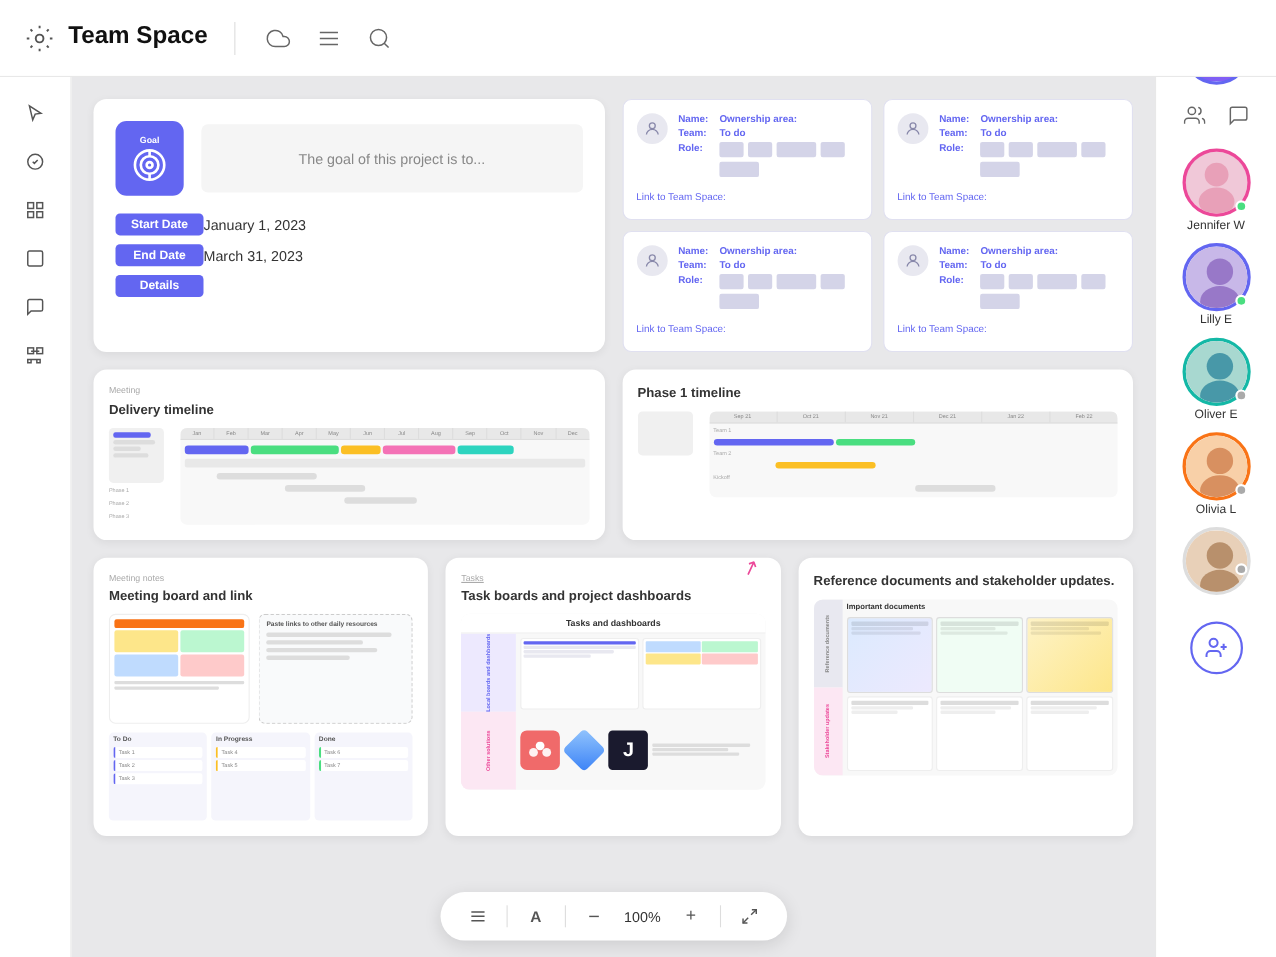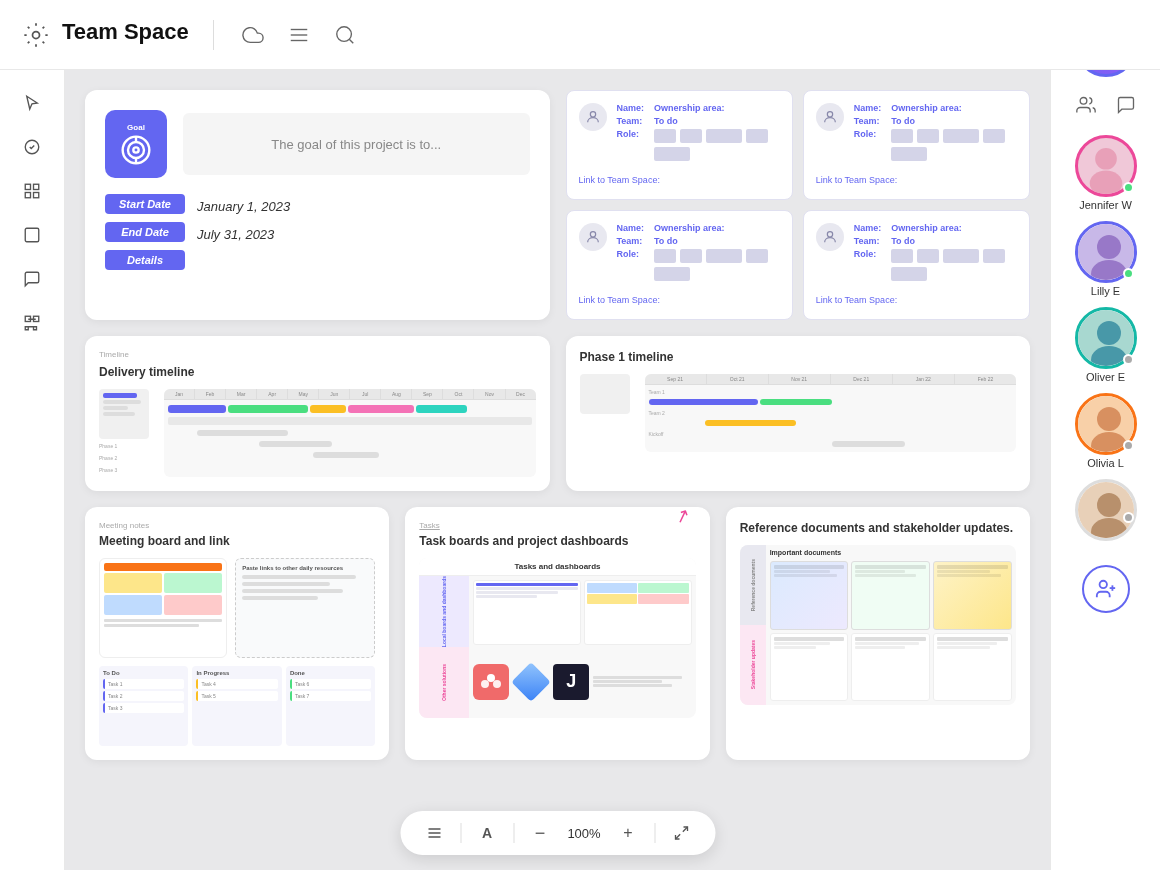--- a/index.html
+++ b/index.html
@@ -186,24 +186,22 @@
       gap: 16px;
       margin-bottom: 16px;
     }
 
     .goal-dates {
       margin-bottom: 16px;
     }
 
     .date-row {
       display: flex;
-      align-items: flex-end;
-      gap: 12px;
+      align-items: center;
       margin-bottom: 8px;
-      font-style: italic;
     }
 
     .date-badge {
       padding: 4px 10px;
       border-radius: 4px;
       font-size: 11px;
       font-weight: 600;
       color: #fff;
       min-width: 80px;
       text-align: center;
@@ -625,21 +623,21 @@
           </div>
         </div>
 
         <div class="goal-dates">
           <div class="date-row">
             <span class="date-badge start-badge">Start Date</span>
             <span class="date-value">January 1, 2023</span>
           </div>
           <div class="date-row">
             <span class="date-badge end-badge">End Date</span>
-            <span class="date-value">July 31, 2023</span>
+            <span class="date-value">March 31, 2023</span>
           </div>
           <div class="date-row">
             <span class="date-badge details-badge">Details</span>
           </div>
         </div>
 
       </div>
 
       <div class="team-cards-grid">
 
@@ -777,21 +775,21 @@
             </div>
           </div>
           <span class="link-text">Link to Team Space:</span>
         </div>
       </div>
     </div>
 
     <div class="row-two">
 
       <div class="timeline-card">
-        <div style="font-size:8px;color:#aaa;margin-bottom:6px;">Timeline</div>
+        <div style="font-size:8px;color:#aaa;margin-bottom:6px;">Meeting</div>
         <div class="timeline-title">Delivery timeline</div>
         <div style="display:flex;gap:10px;">
 
           <div style="width:55px;flex-shrink:0;">
             <div style="width:50px;height:50px;background:#f0f0f0;border-radius:4px;display:flex;flex-direction:column;padding:4px;gap:2px;">
               <div style="height:5px;background:#6366f1;border-radius:2px;width:80%;"></div>
               <div style="height:4px;background:#ddd;border-radius:2px;width:90%;"></div>
               <div style="height:4px;background:#ddd;border-radius:2px;width:60%;"></div>
               <div style="height:4px;background:#ddd;border-radius:2px;width:75%;"></div>
             </div>

